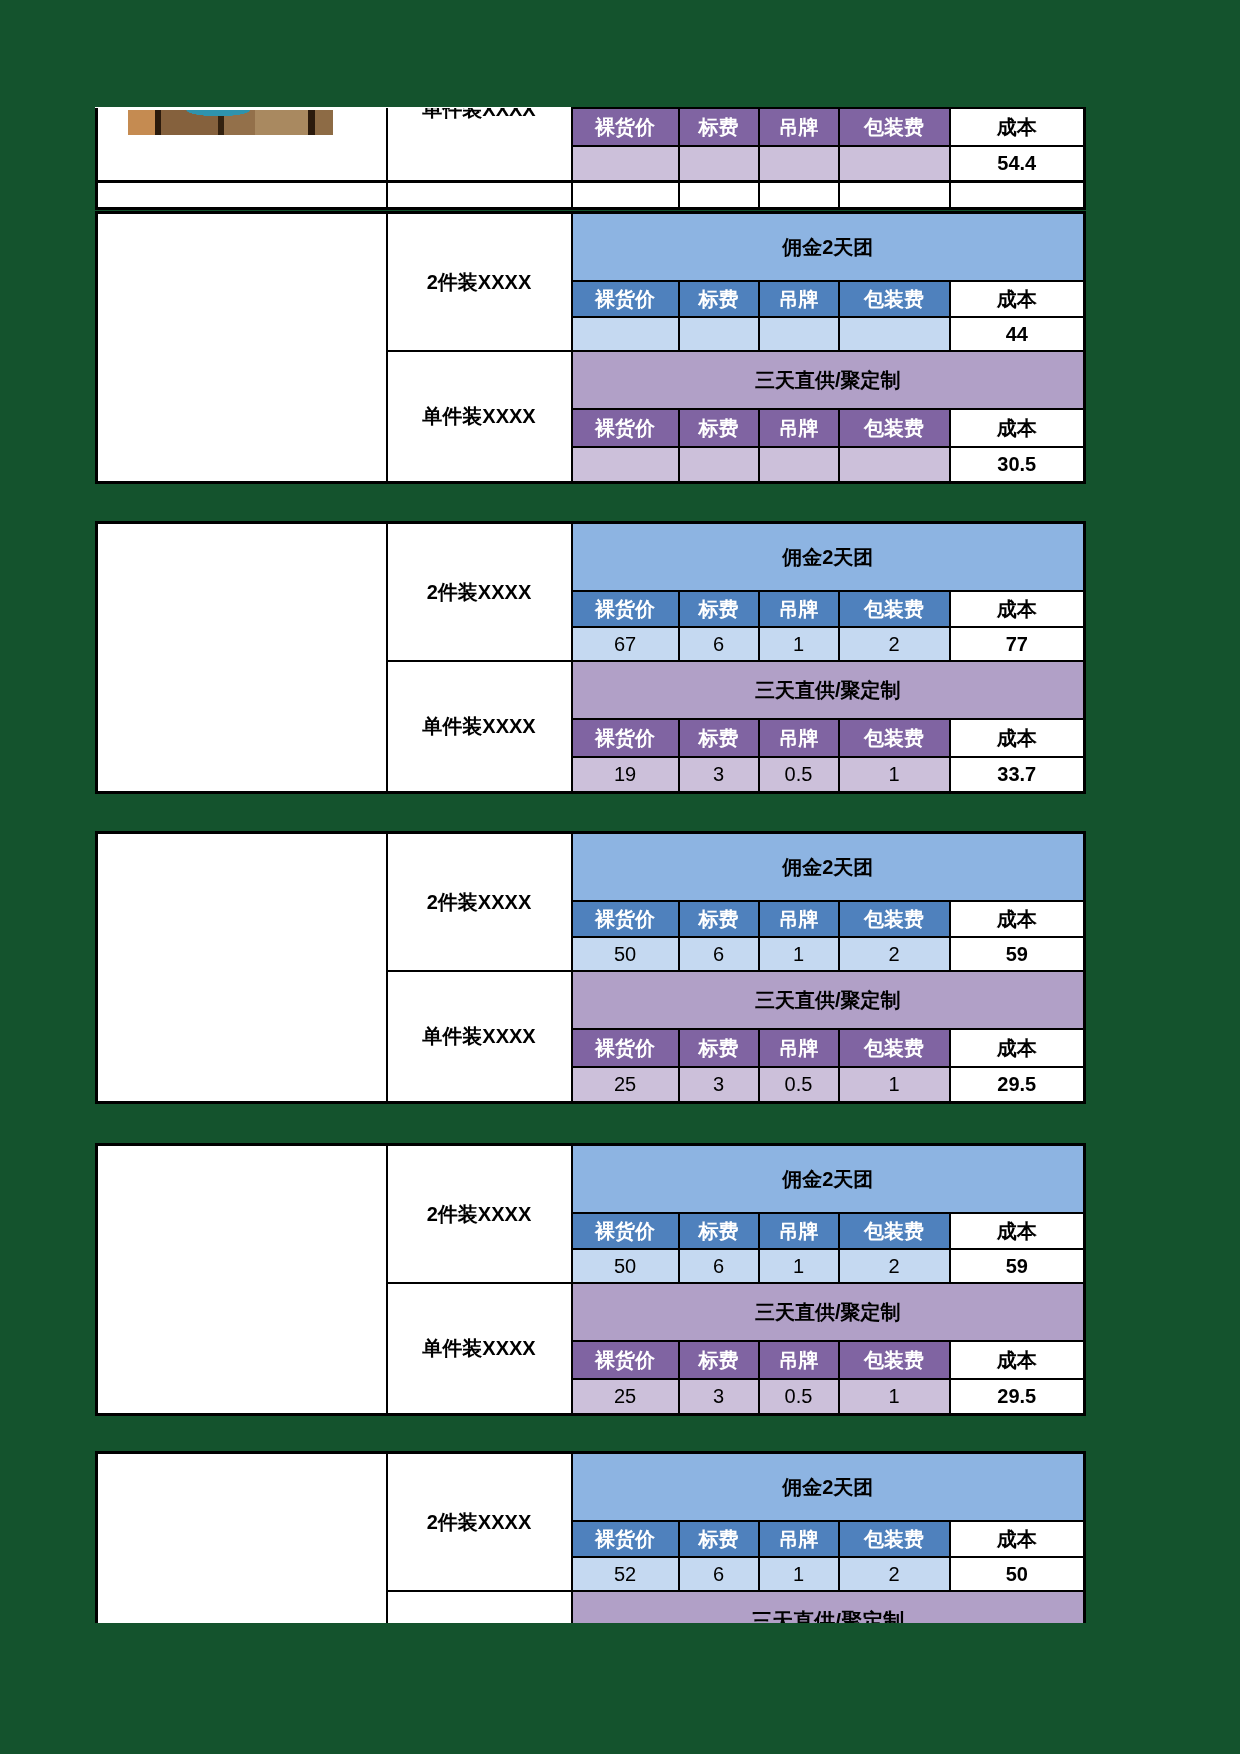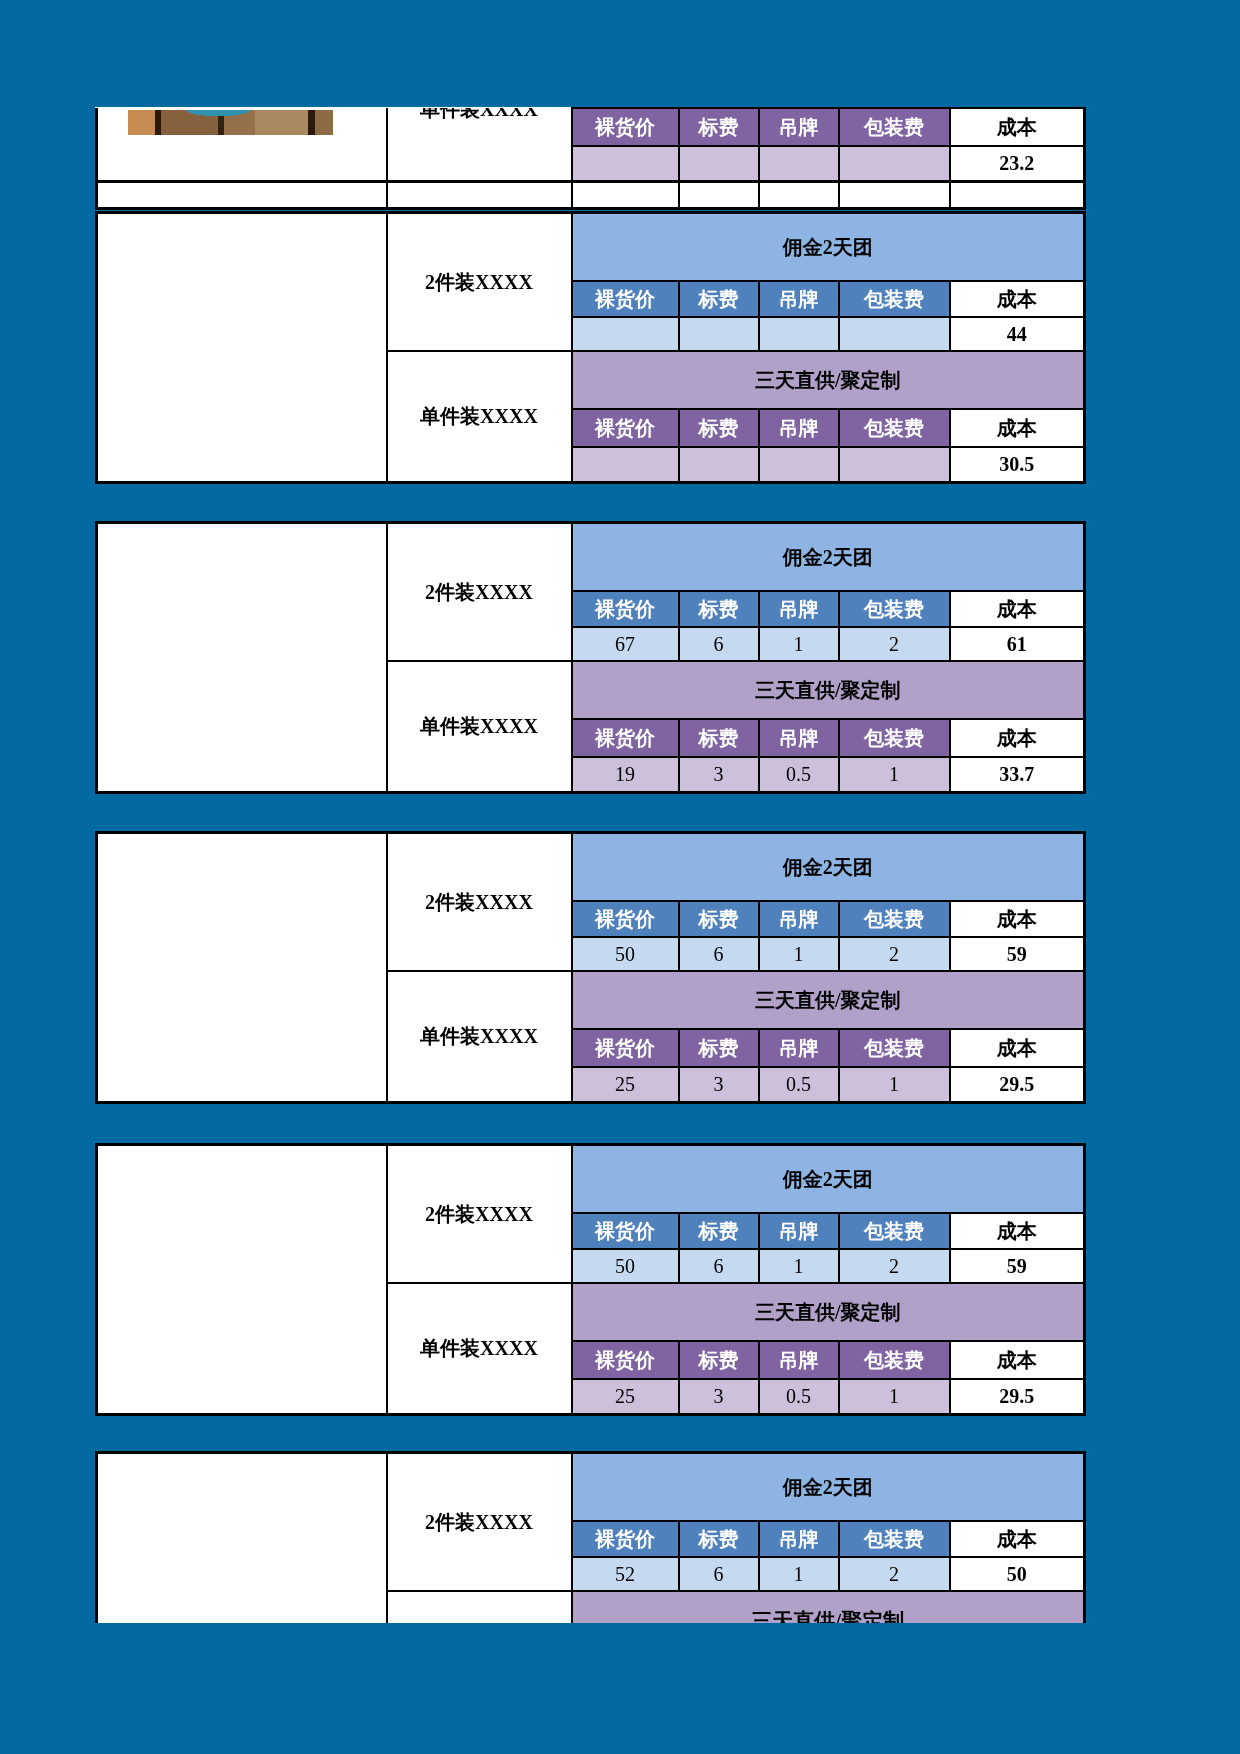--- a/index.html
+++ b/index.html
@@ -1,17 +1,17 @@
 <!DOCTYPE html>
 <html><head>
 <meta charset="utf-8">
 <style>
   html,body{margin:0;padding:0;background:#fff;}
-  #page{position:relative;width:1240px;height:1754px;background:#0369a1;overflow:hidden;
-        font-family:Liberation Serif, serif;color:#000;}
+  #page{position:relative;width:1240px;height:1754px;background:#14532d;overflow:hidden;
+        font-family:Liberation Sans, sans-serif;color:#000;}
   table.blk{position:absolute;left:95px;border-collapse:collapse;table-layout:fixed;
             border:3px solid #000;background:#fff;}
   table.blk td{border:2px solid #000;padding:0;text-align:center;vertical-align:middle;
                overflow:hidden;font-size:20px;line-height:1.1;}
   td.lbl{font-weight:bold;background:#fff;}
   td.c1{background:#fff;}
   td.bh{background:#8db4e2;font-weight:bold;font-size:21px;}
   td.ph{background:#b1a0c7;font-weight:bold;font-size:21px;}
   td.bs{background:#4f81bd;color:#fff;font-weight:bold;font-size:19px;}
   td.ps{background:#8064a2;color:#fff;font-weight:bold;font-size:19px;}
@@ -63,21 +63,21 @@
       <td class="ps">标费</td>
       <td class="ps">吊牌</td>
       <td class="ps">包装费</td>
       <td class="ch">成本</td>
     </tr>
     <tr style="height:35px;">
       <td class="pv"></td>
       <td class="pv"></td>
       <td class="pv"></td>
       <td class="pv"></td>
-      <td class="cv">23.2</td>
+      <td class="cv">54.4</td>
     </tr>
   </tbody>
     </table>
 
   <table class="blk" style="top:180px;">
     <colgroup>
         <col style="width:290px">
         <col style="width:185px">
         <col style="width:107px">
         <col style="width:80px">
@@ -170,21 +170,21 @@
       <td class="bs">标费</td>
       <td class="bs">吊牌</td>
       <td class="bs">包装费</td>
       <td class="ch">成本</td>
     </tr>
     <tr style="height:34px;">
       <td class="bv">67</td>
       <td class="bv">6</td>
       <td class="bv">1</td>
       <td class="bv">2</td>
-      <td class="cv">61</td>
+      <td class="cv">77</td>
     </tr>
     <tr style="height:58px;">
       <td class="lbl" rowspan="3">单件装XXXX</td>
       <td class="ph" colspan="5">三天直供/聚定制</td>
     </tr>
     <tr style="height:38px;">
       <td class="ps">裸货价</td>
       <td class="ps">标费</td>
       <td class="ps">吊牌</td>
       <td class="ps">包装费</td>

